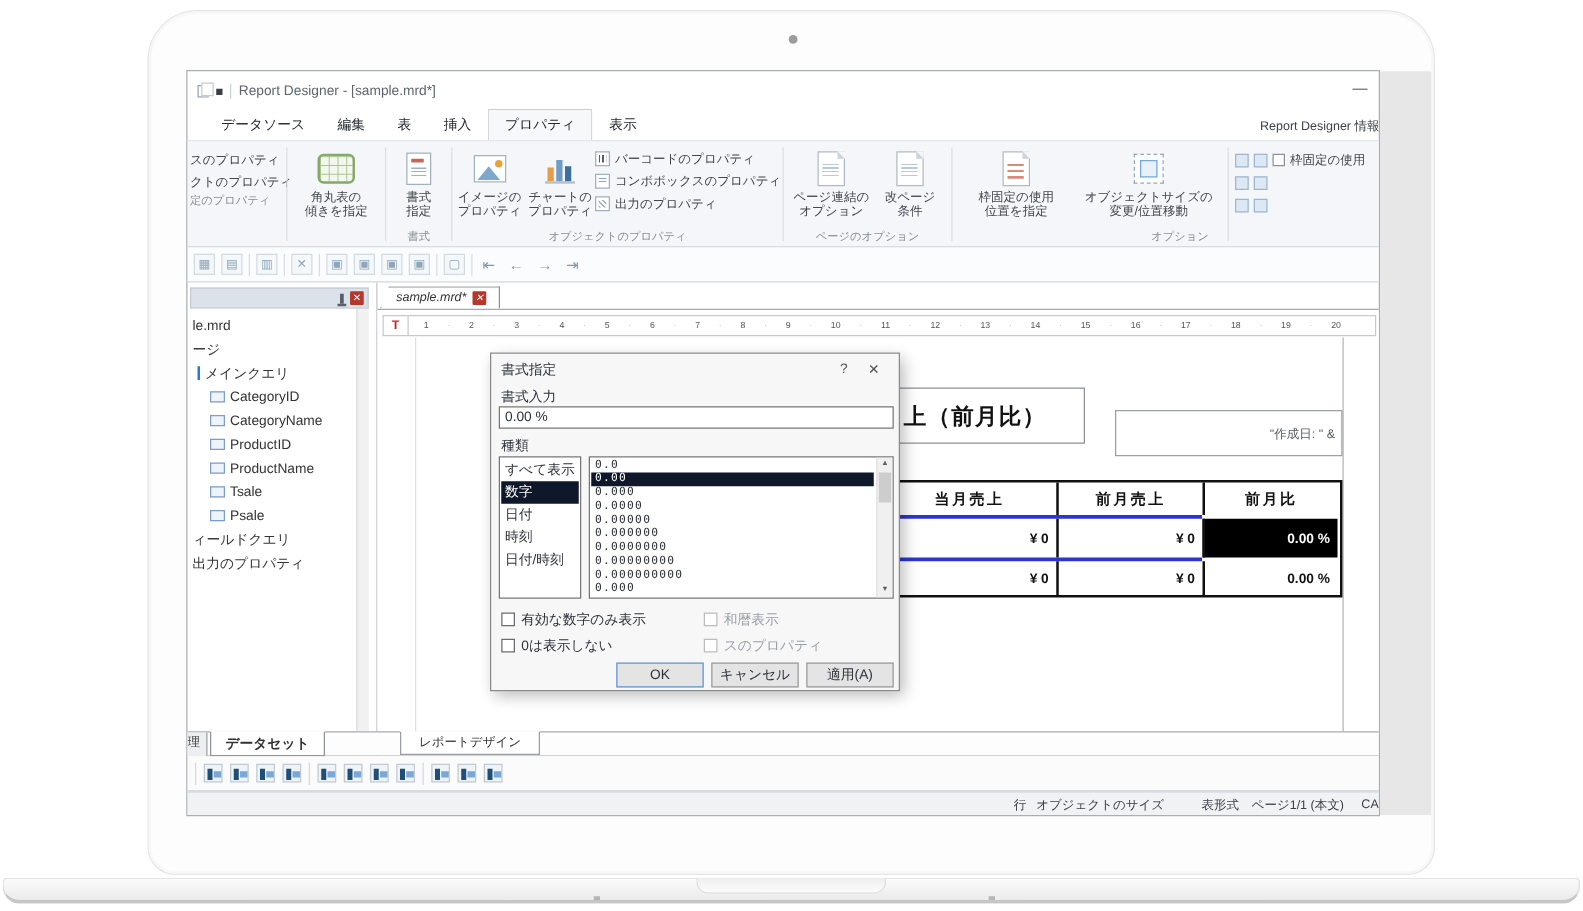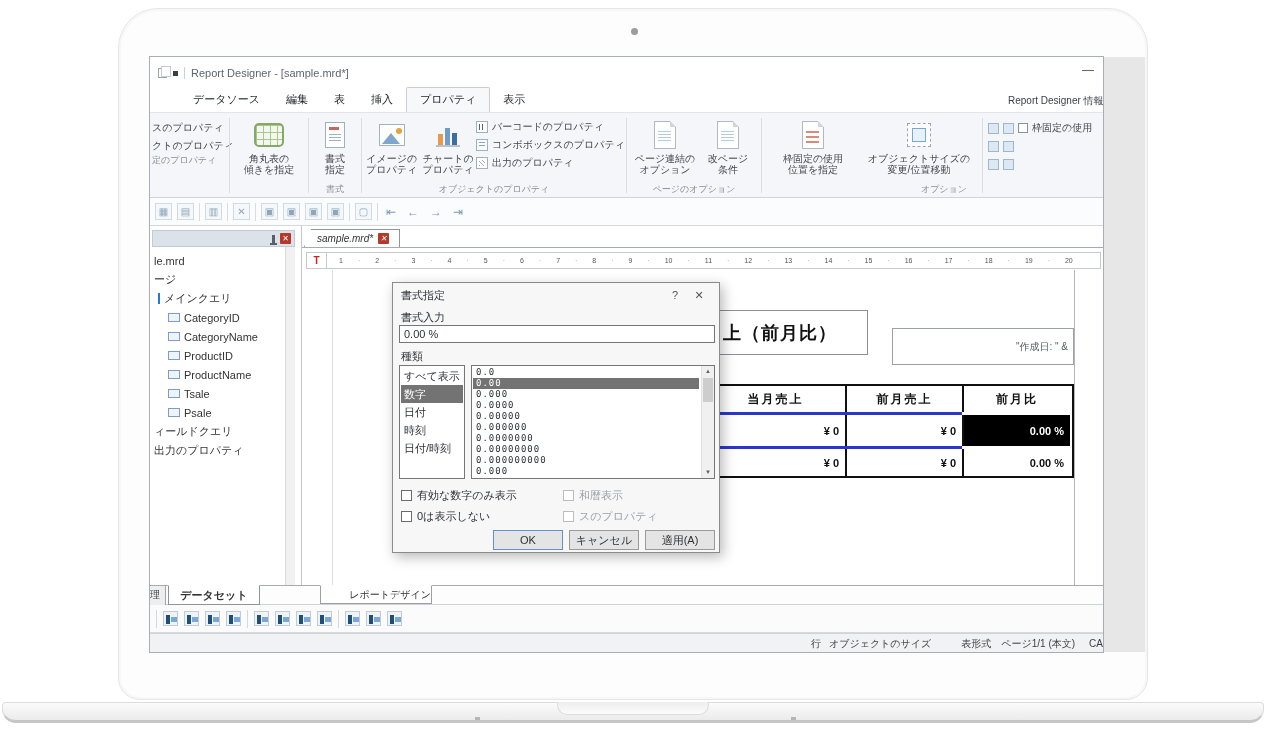--- a/index.html
+++ b/index.html
@@ -27,21 +27,21 @@
         border:1px solid #a9aeb4;overflow:hidden;font-size:11px}
 
   .titlebar{position:absolute;left:0;top:0;width:953px;height:32px;display:flex;align-items:center;gap:6px;padding-left:8px}
   .ti-copy{width:9px;height:10px;border:1px solid #9aa4ae;background:#fff;position:relative}
   .ti-copy::before{content:"";position:absolute;left:2px;top:-3px;width:8px;height:9px;border:1px solid #c3cbd2;background:#fff}
   .ti-dot{width:5px;height:5px;background:#3a3f44}
   .ti-bar{width:1px;height:12px;background:#ccd1d6}
   .title{font-size:11px;color:#5b6670}
   .minb{position:absolute;left:928px;top:6px;width:20px;text-align:center;color:#555;font-size:12px}
 
-  .menubar{position:absolute;left:16px;top:32px;width:953px;height:23px;display:flex;align-items:flex-end;padding-left:14px;color:#23282e}
+  .menubar{position:absolute;left:0;top:32px;width:953px;height:23px;display:flex;align-items:flex-end;padding-left:14px;color:#23282e}
   .mtab{padding:4px 13px 5px;font-size:11px}
   .mtab.act{border:1px solid #c8cdd3;border-bottom:none;background:#f6f8fa;border-radius:2px 2px 0 0}
   .mright{position:absolute;left:858px;top:37px;width:95px;overflow:hidden;font-size:10px;color:#3c4248}
 
   
   .ribbon{position:absolute;left:0;top:55px;width:953px;height:86px;background:#f4f6f9;
           border-top:1px solid #e2e6ea;border-bottom:1px solid #d0d4d9;display:flex;padding-top:1px}
   .rg{display:flex;flex-direction:column}
   .rg .cnt{display:flex;flex:1;align-items:flex-start}
   .glabel{font-size:9px;color:#878d94;text-align:center;padding:0 0 3px;line-height:10px}
@@ -127,21 +127,21 @@
 
   
   .dialog{position:absolute;left:242px;top:225px;width:328px;height:271px;background:#f7f7f7;border:1px solid #8b8b8b;
           box-shadow:3px 4px 12px rgba(0,0,0,.28);z-index:40;font-size:11px;color:#2d3238}
   .dtitle{position:absolute;left:0;top:0;width:100%;height:24px;display:flex;align-items:center;padding:0 8px}
   .dhelp,.dclose{width:24px;text-align:center;color:#555;font-size:11px}
   .dlabel{position:absolute;left:8px;white-space:nowrap}
   .dinput{position:absolute;left:6px;top:42px;width:316px;height:18px;background:#fff;border:1px solid #767676;padding:1px 4px;line-height:14px}
   .llist{position:absolute;left:6px;top:82px;width:66px;height:114px;background:#fff;border:1px solid #767676;padding:1px;overflow:hidden}
   .litem{height:18px;line-height:18px;padding-left:3px;white-space:nowrap}
-  .sel{background:#737373;color:#fff}
+  .sel{background:#0f172a;color:#fff}
   .plist{position:absolute;left:78px;top:82px;width:244px;height:114px;background:#fff;border:1px solid #767676;
          padding:1px 15px 1px 1px;font-family:"DejaVu Sans Mono",monospace;font-size:9px;overflow:hidden}
   .pitem{height:11px;line-height:11px;padding-left:3px;letter-spacing:1px}
   .psb{position:absolute;right:0;top:0;width:13px;height:100%;background:#f0f0f0;border-left:1px solid #e0e0e0;
        font-size:6px;color:#606060;text-align:center;font-family:"Liberation Sans",sans-serif}
   .sup{height:11px;line-height:11px}
   .sthumb{height:24px;background:#cdcdcd;margin:1px}
   .sdn{position:absolute;bottom:0;width:100%;height:11px;line-height:11px}
   .crow{position:absolute;display:flex;align-items:center;gap:5px;white-space:nowrap}
   .cb{width:11px;height:11px;border:1px solid #6b6b6b;background:#fff;flex:0 0 auto}
@@ -149,21 +149,21 @@
   .dislab{color:#9aa0a5}
   .dbtn{position:absolute;width:70px;height:20px;background:#e4e4e4;border:1px solid #9a9a9a;text-align:center;line-height:18px}
   .dbtn.def{border-color:#5e94d4}
 
   
   .tabstrip{position:absolute;left:0;top:528px;width:953px;height:20px;background:#fdfdfd;border-top:1px solid #a6abb1;border-bottom:1px solid #ced2d6}
   .ptab{position:absolute;left:0;top:0;width:16px;height:19px;background:#eceef0;border-right:1px solid #a0a5aa;font-size:10px;line-height:18px;overflow:hidden;color:#444}
   .dstab{position:absolute;left:18px;top:-1px;width:92px;height:20px;background:#fff;border:1px solid #8f949a;border-top:1px solid #fff;
          text-align:center;font-size:11px;font-weight:bold;line-height:18px}
   .rdtab{position:absolute;left:170px;top:-1px;width:112px;height:19px;background:#fff;border:1px solid #9a9fa5;border-top:1px solid #fff;
-         text-align:right;font-size:10px;line-height:17px}
+         text-align:center;font-size:10px;line-height:17px}
   .btoolbar{position:absolute;left:0;top:548px;width:953px;height:28px;display:flex;align-items:center;gap:6px;padding-left:6px;border-bottom:1px solid #d7dadd;background:#fbfbfc}
   .aicon{width:15px;height:15px;border:1px solid #c2cbd4;background:#eef3f8;position:relative}
   .aicon::before{content:"";position:absolute;left:2px;top:3px;width:4px;height:9px;background:#1f4e79}
   .aicon::after{content:"";position:absolute;left:7px;top:5px;width:6px;height:5px;background:#7aa7d6}
   .asep{width:1px;height:18px;background:#d5d9dd}
   .statusbar{position:absolute;left:0;top:576px;width:953px;height:20px;background:#f1f2f3;border-top:1px solid #d0d4d8;
              display:flex;align-items:center;justify-content:flex-end;font-size:10px;color:#3a3f44;white-space:nowrap}
 </style>
 </head>
 <body>

